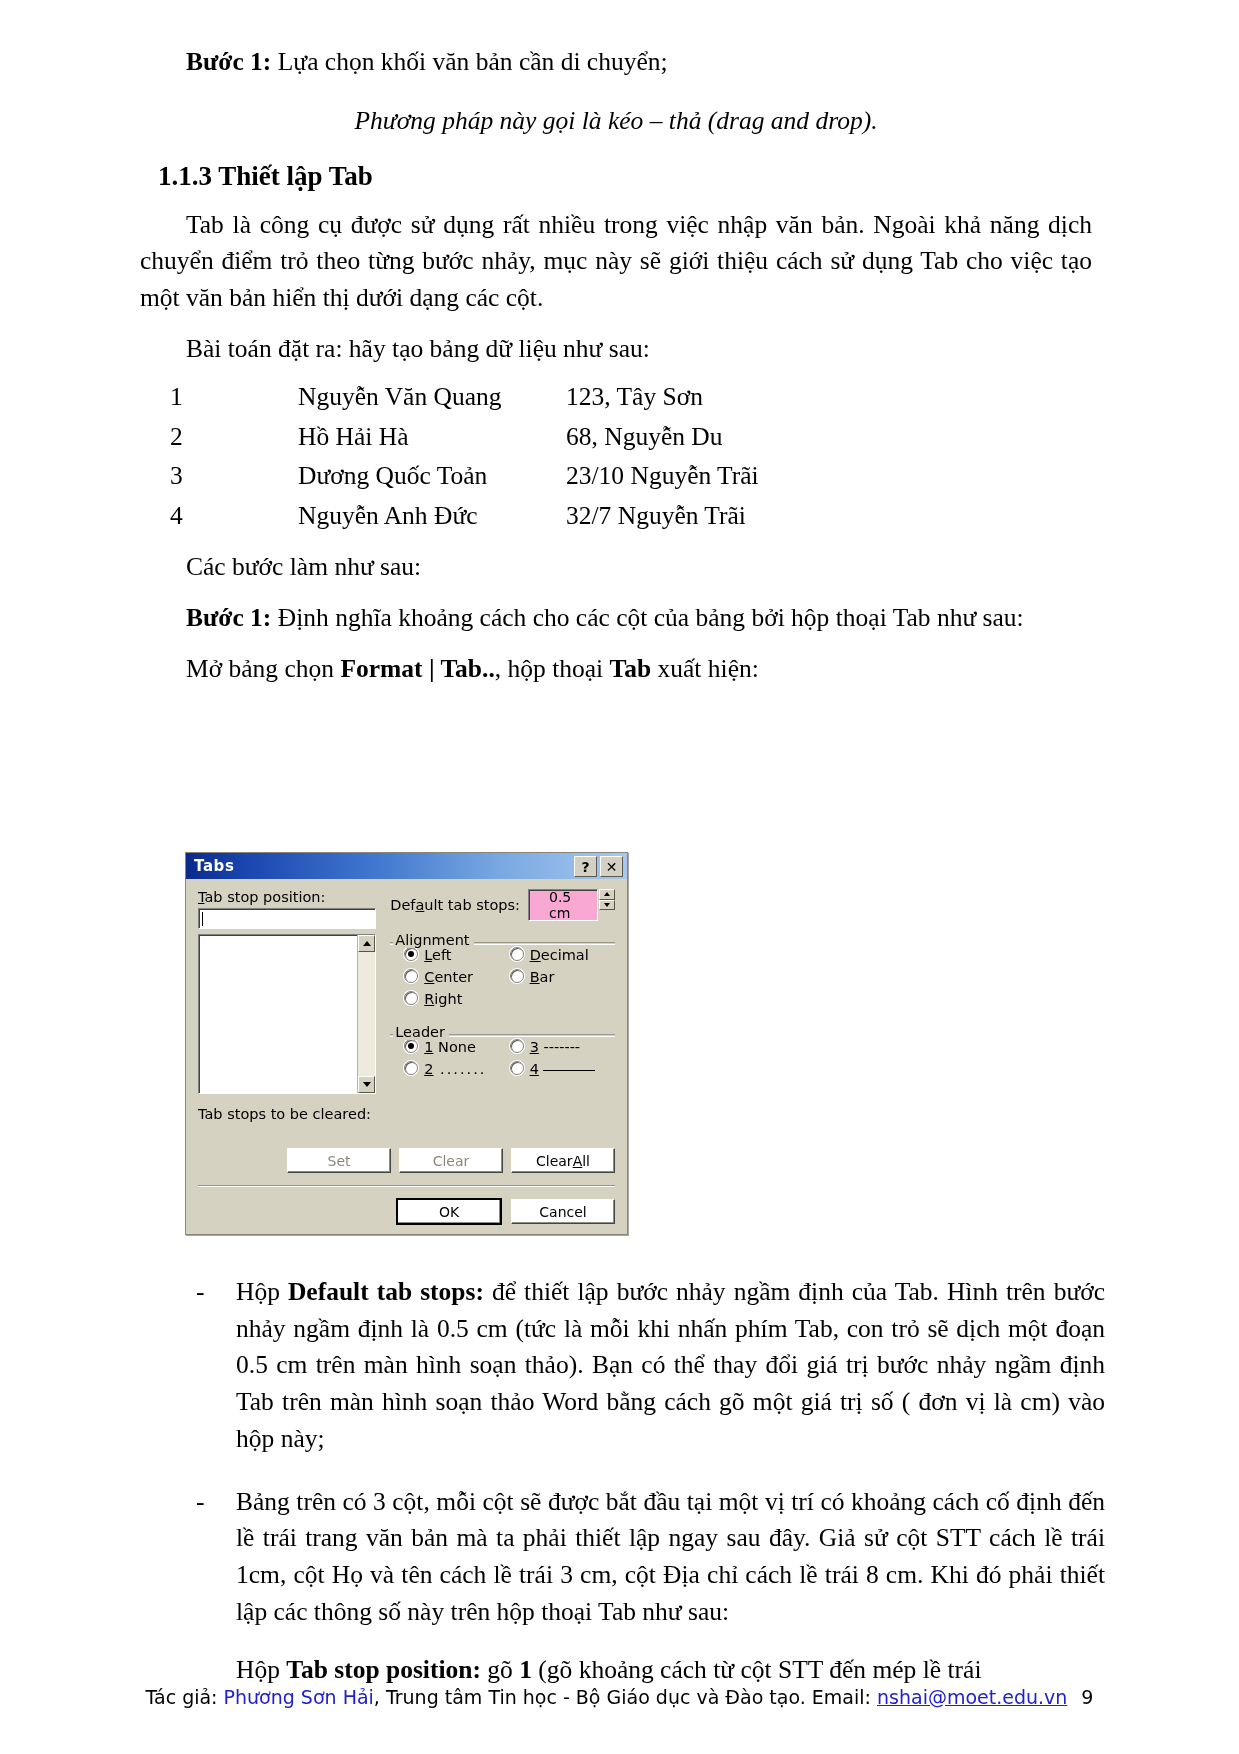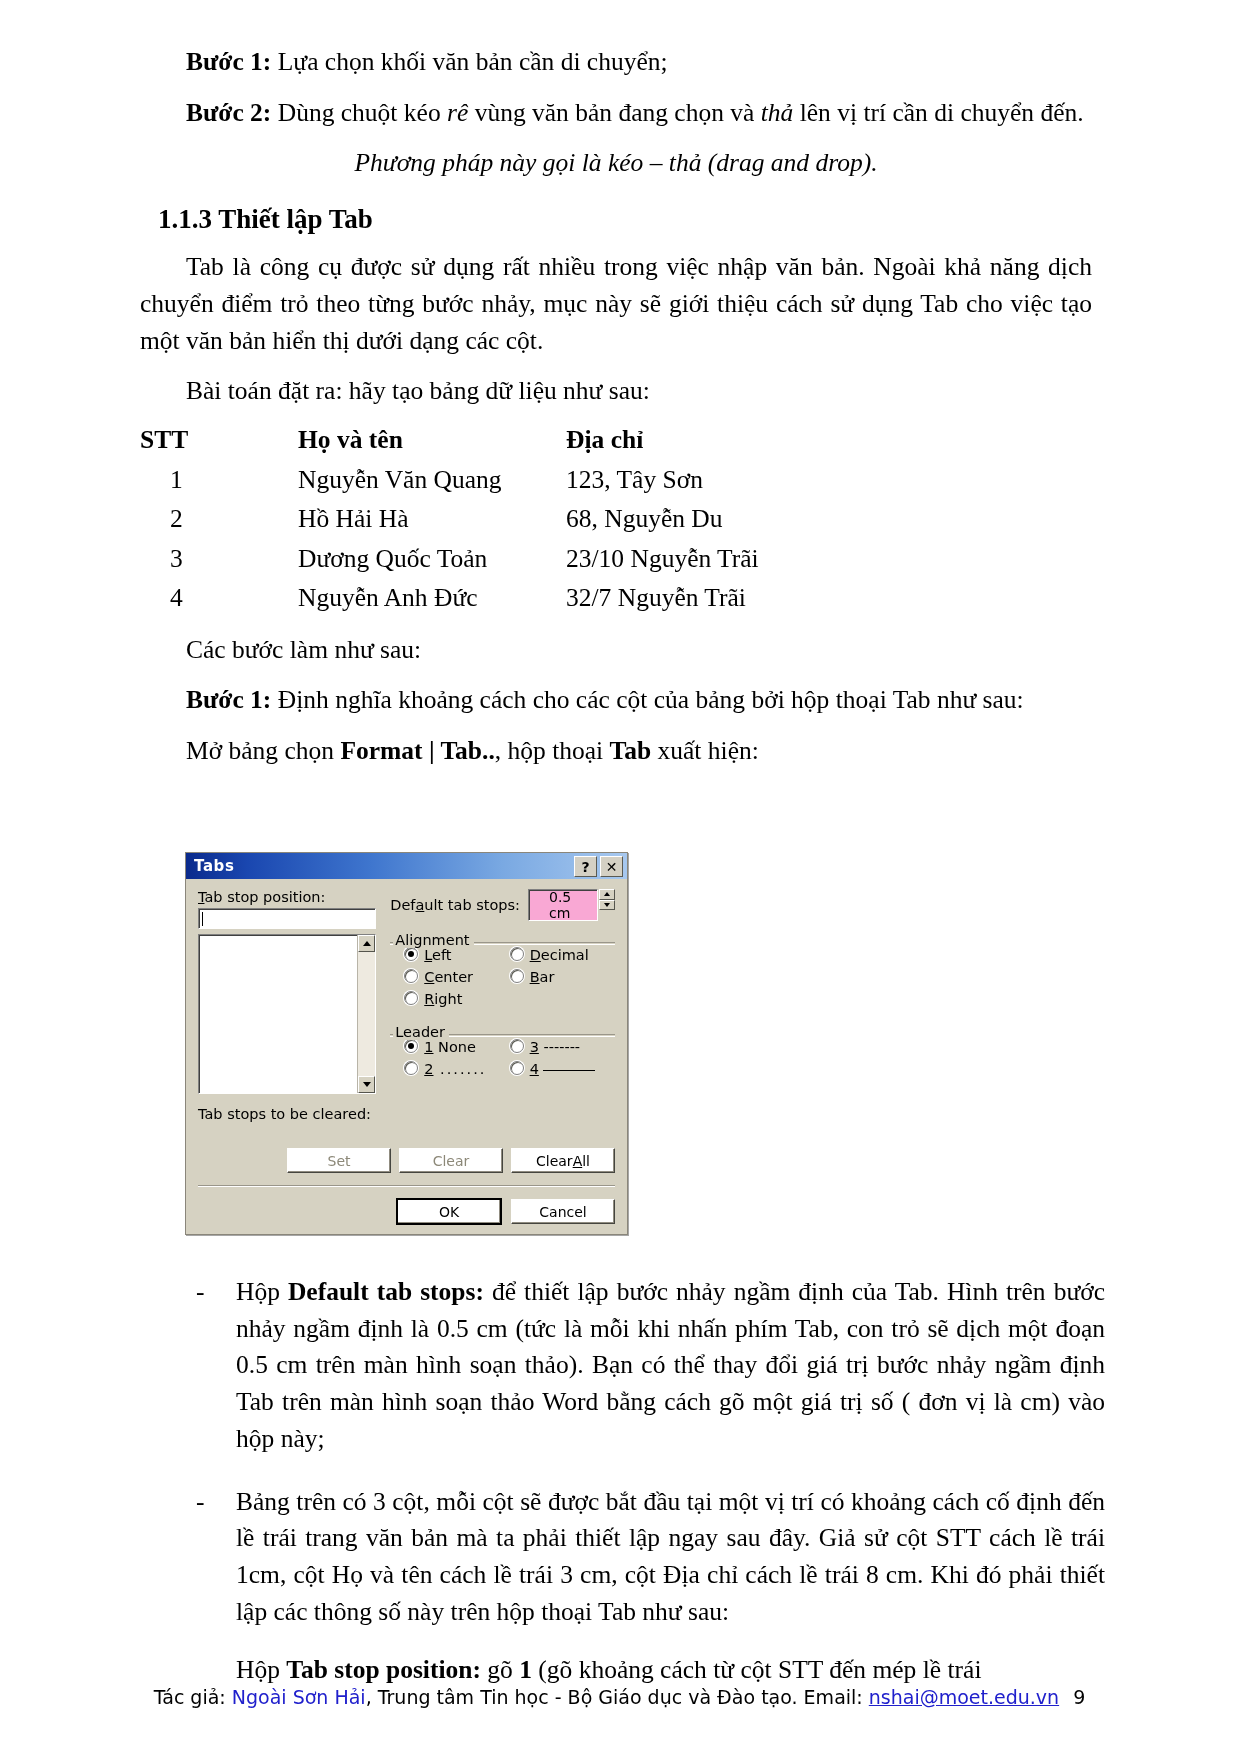--- a/index.html
+++ b/index.html
@@ -373,41 +373,35 @@
 <body>
 
 <div class="page">
 
   <div class="content">
 
     <p class="body indent"><b>Bước 1:</b><span> Lựa chọn khối văn bản cần di chuyển;</span></p>
 
     <div class="spacer-8"></div>
 
-    <p class="body indent"><b>Bước 2:</b><span> Dùng chuột kéo </span><i>rê</i><span> vùng văn bản đang chọn và </span><i>thả</i><span> lên vị trí cần di chuyển đến.</span></p>
 
     <div class="spacer-8"></div>
 
     <p class="body center i">Phương pháp này gọi là kéo – thả (drag and drop).</p>
 
     <h3 class="heading">1.1.3 Thiết lập Tab</h3>
 
     <p class="body indent">Tab là công cụ được sử dụng rất nhiều trong việc nhập văn bản. Ngoài khả năng dịch chuyển điểm trỏ theo từng bước nhảy, mục này sẽ giới thiệu cách sử dụng Tab cho việc tạo một văn bản hiển thị dưới dạng các cột.</p>
 
     <div class="spacer-8"></div>
 
     <p class="body indent">Bài toán đặt ra: hãy tạo bảng dữ liệu như sau:</p>
 
     <table class="tabtable">
       <tbody>
-          <tr class="hdr">
-        <th class="col-stt">STT</th>
-        <th class="col-name">Họ và tên</th>
-        <th class="col-addr">Địa chỉ</th>
-      </tr>
       <tr>
         <td class="col-stt num">1</td>
         <td class="col-name">Nguyễn Văn Quang</td>
         <td class="col-addr">123, Tây Sơn</td>
       </tr>
       <tr>
         <td class="col-stt num">2</td>
         <td class="col-name">Hồ Hải Hà</td>
         <td class="col-addr">68, Nguyễn Du</td>
       </tr>
@@ -587,16 +581,16 @@
         <span class="dash">-</span><span>Bảng trên có 3 cột, mỗi cột sẽ được bắt đầu tại một vị trí có khoảng cách cố định đến lề trái trang văn bản mà ta phải thiết lập ngay sau đây. Giả sử cột STT cách lề trái 1cm, cột Họ và tên cách lề trái 3 cm, cột Địa chỉ cách lề trái 8 cm. Khi đó phải thiết lập các thông số này trên hộp thoại Tab như sau:</span>
       </div>
 
     </div>
 
     <p class="body" style="margin-top:22px; padding-left:46px;"><span>Hộp </span><b>Tab stop position:</b><span> gõ </span><b>1</b><span> (gõ khoảng cách từ cột STT đến mép lề trái</span></p>
 
   </div>
 
   <div class="footer">
-    <span>Tác giả: </span><span class="lnk">Ngoài Sơn Hải</span><span>, Trung tâm Tin học - Bộ Giáo dục và Đào tạo. Email: </span><span class="mail">nshai@moet.edu.vn</span><span class="pageno">9</span>
+    <span>Tác giả: </span><span class="lnk">Phương Sơn Hải</span><span>, Trung tâm Tin học - Bộ Giáo dục và Đào tạo. Email: </span><span class="mail">nshai@moet.edu.vn</span><span class="pageno">9</span>
   </div>
 
 </div>
 
 </body></html>

